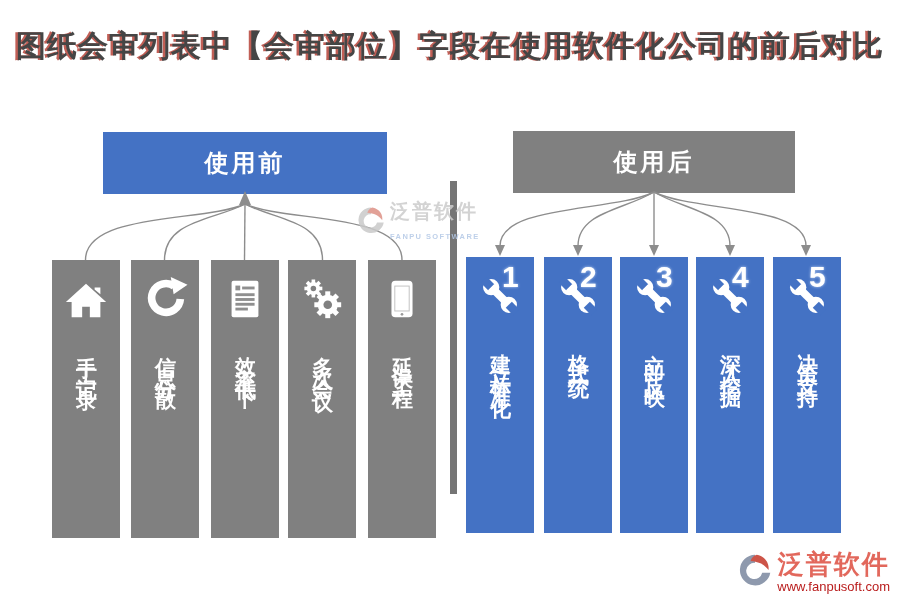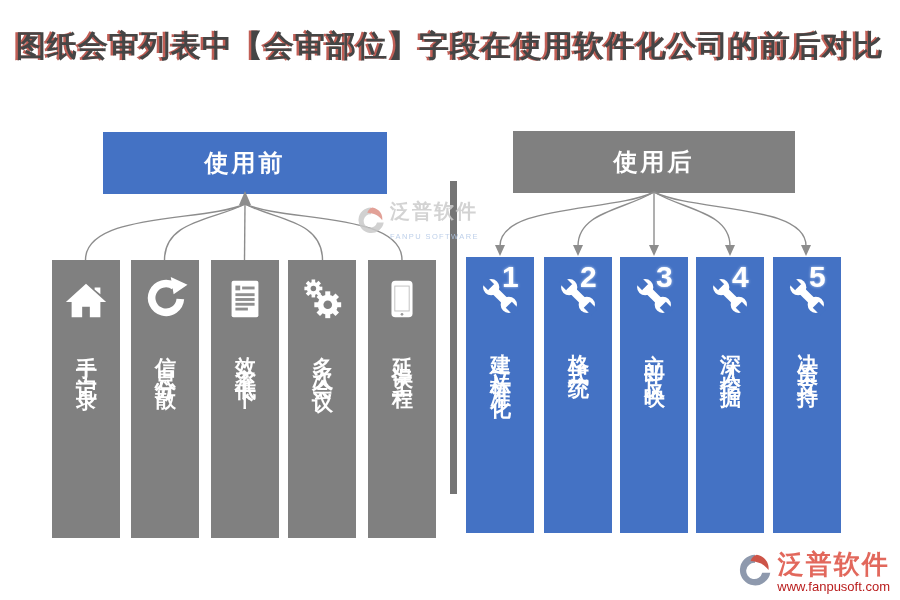--- a/index.html
+++ b/index.html
@@ -32,21 +32,21 @@
   .wrench-num{position:absolute;left:36px;top:3px;font-family:"Liberation Sans",sans-serif;
               font-size:30px;font-weight:700;color:#fff;text-shadow:0 0 3px rgba(210,225,250,0.9);}
   .vtext{writing-mode:vertical-rl;text-orientation:upright;color:#ffffff;
          font-size:21px;font-weight:700;letter-spacing:11px;line-height:1;margin-top:2px;}
 
   
   .wm{position:absolute;left:356px;top:201px;display:flex;align-items:center;gap:4px;opacity:0.85;}
   .wm-mark{width:30px;height:34px;}
   .wm-texts{display:flex;flex-direction:column;line-height:1;}
   .wm-brand{font-family:"Liberation Sans",sans-serif;font-size:20px;font-weight:700;color:#cccccc;letter-spacing:2px;}
-  .wm-en{font-family:"Liberation Sans",sans-serif;font-size:7.5px;font-weight:400;color:#b3c8e6;letter-spacing:1.4px;margin-top:12px;}
+  .wm-en{font-family:"Liberation Sans",sans-serif;font-size:7.5px;font-weight:700;color:#b3c8e6;letter-spacing:1.4px;margin-top:12px;}
 
   
   .logo{position:absolute;right:10px;bottom:7px;display:flex;align-items:flex-start;gap:4px;}
   .logo-mark{width:36px;height:40px;}
   .logo-texts{display:flex;flex-direction:column;align-items:center;line-height:1;}
   .logo-brand{font-family:"Liberation Sans",sans-serif;font-size:26px;font-weight:700;color:#e2685c;letter-spacing:2px;}
   .logo-url{font-family:"Liberation Sans",sans-serif;font-size:13px;color:#b91c1c;margin-top:3px;}
 </style>
 </head>
 <body>

